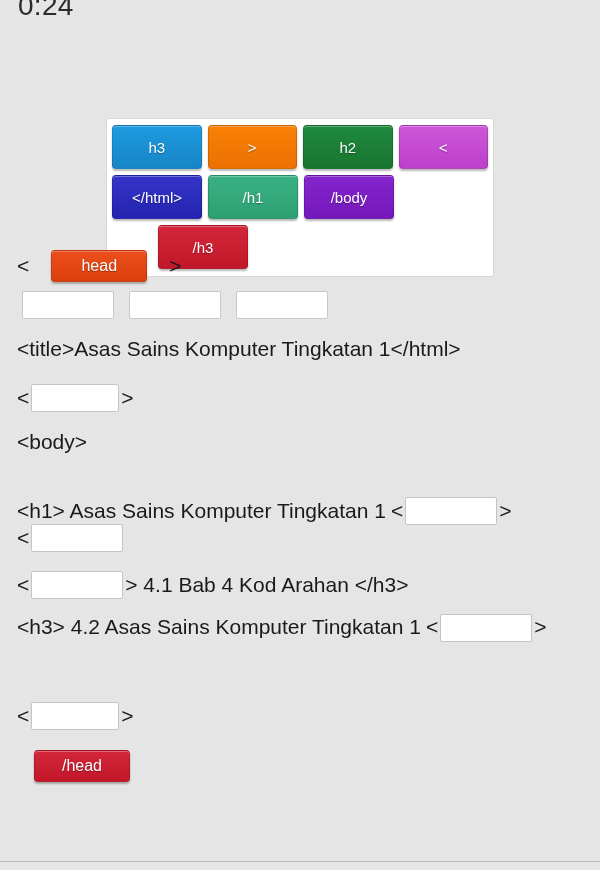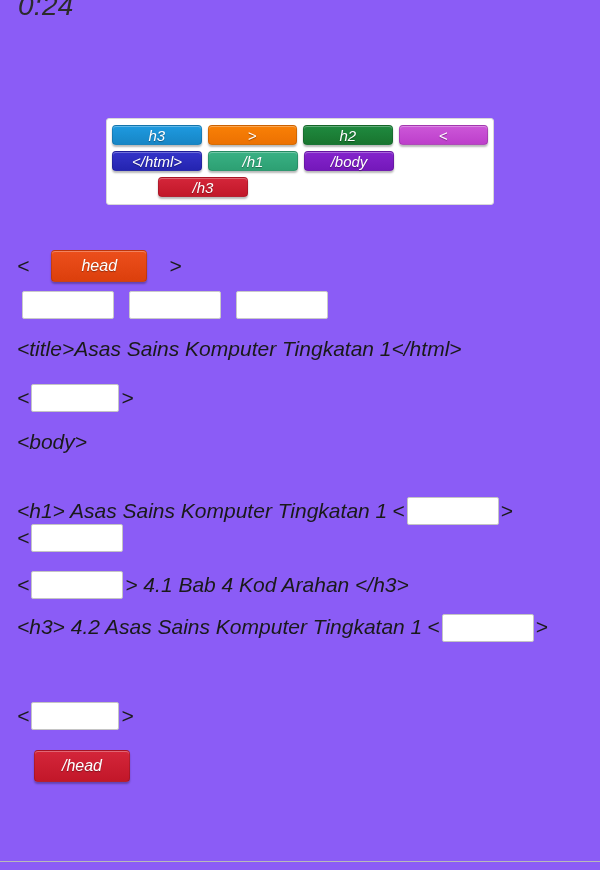--- a/index.html
+++ b/index.html
@@ -7,22 +7,21 @@
     margin: 0; padding: 0;
     width: 600px; height: 870px;
     background: #ffffff;
     font-family: "Liberation Sans", sans-serif;
     color: #1a1a1a;
     overflow: hidden;
   }
   #page {
     position: relative;
     width: 600px; height: 870px;
-    background: #8b5cf6;
-    font-style: italic;
+    background: #e5e5e5;
   }
 
   
   .timer {
     position: absolute;
     left: 18px; top: -9px;
     font-size: 28px;
     font-weight: 400;
     letter-spacing: 0.3px;
     color: #2b2b2b;
@@ -41,21 +40,21 @@
   }
   .wordbank-row {
     display: flex;
     gap: 6px;
     margin-bottom: 6px;
   }
   .wordbank-row:last-child { margin-bottom: 0; padding-left: 46px; }
 
   .tile {
     width: 90px;
-    height: 20px;
+    height: 44px;
     border-radius: 4px;
     color: #ffffff;
     font-size: 15px;
     font-weight: 400;
     display: flex;
     align-items: center;
     justify-content: center;
     text-shadow: 0 1px 1px rgba(0,0,0,0.35);
     box-shadow: 0 2px 2px rgba(0,0,0,0.28), inset 0 1px 0 rgba(255,255,255,0.30);
     border: 1px solid rgba(0,0,0,0.14);

